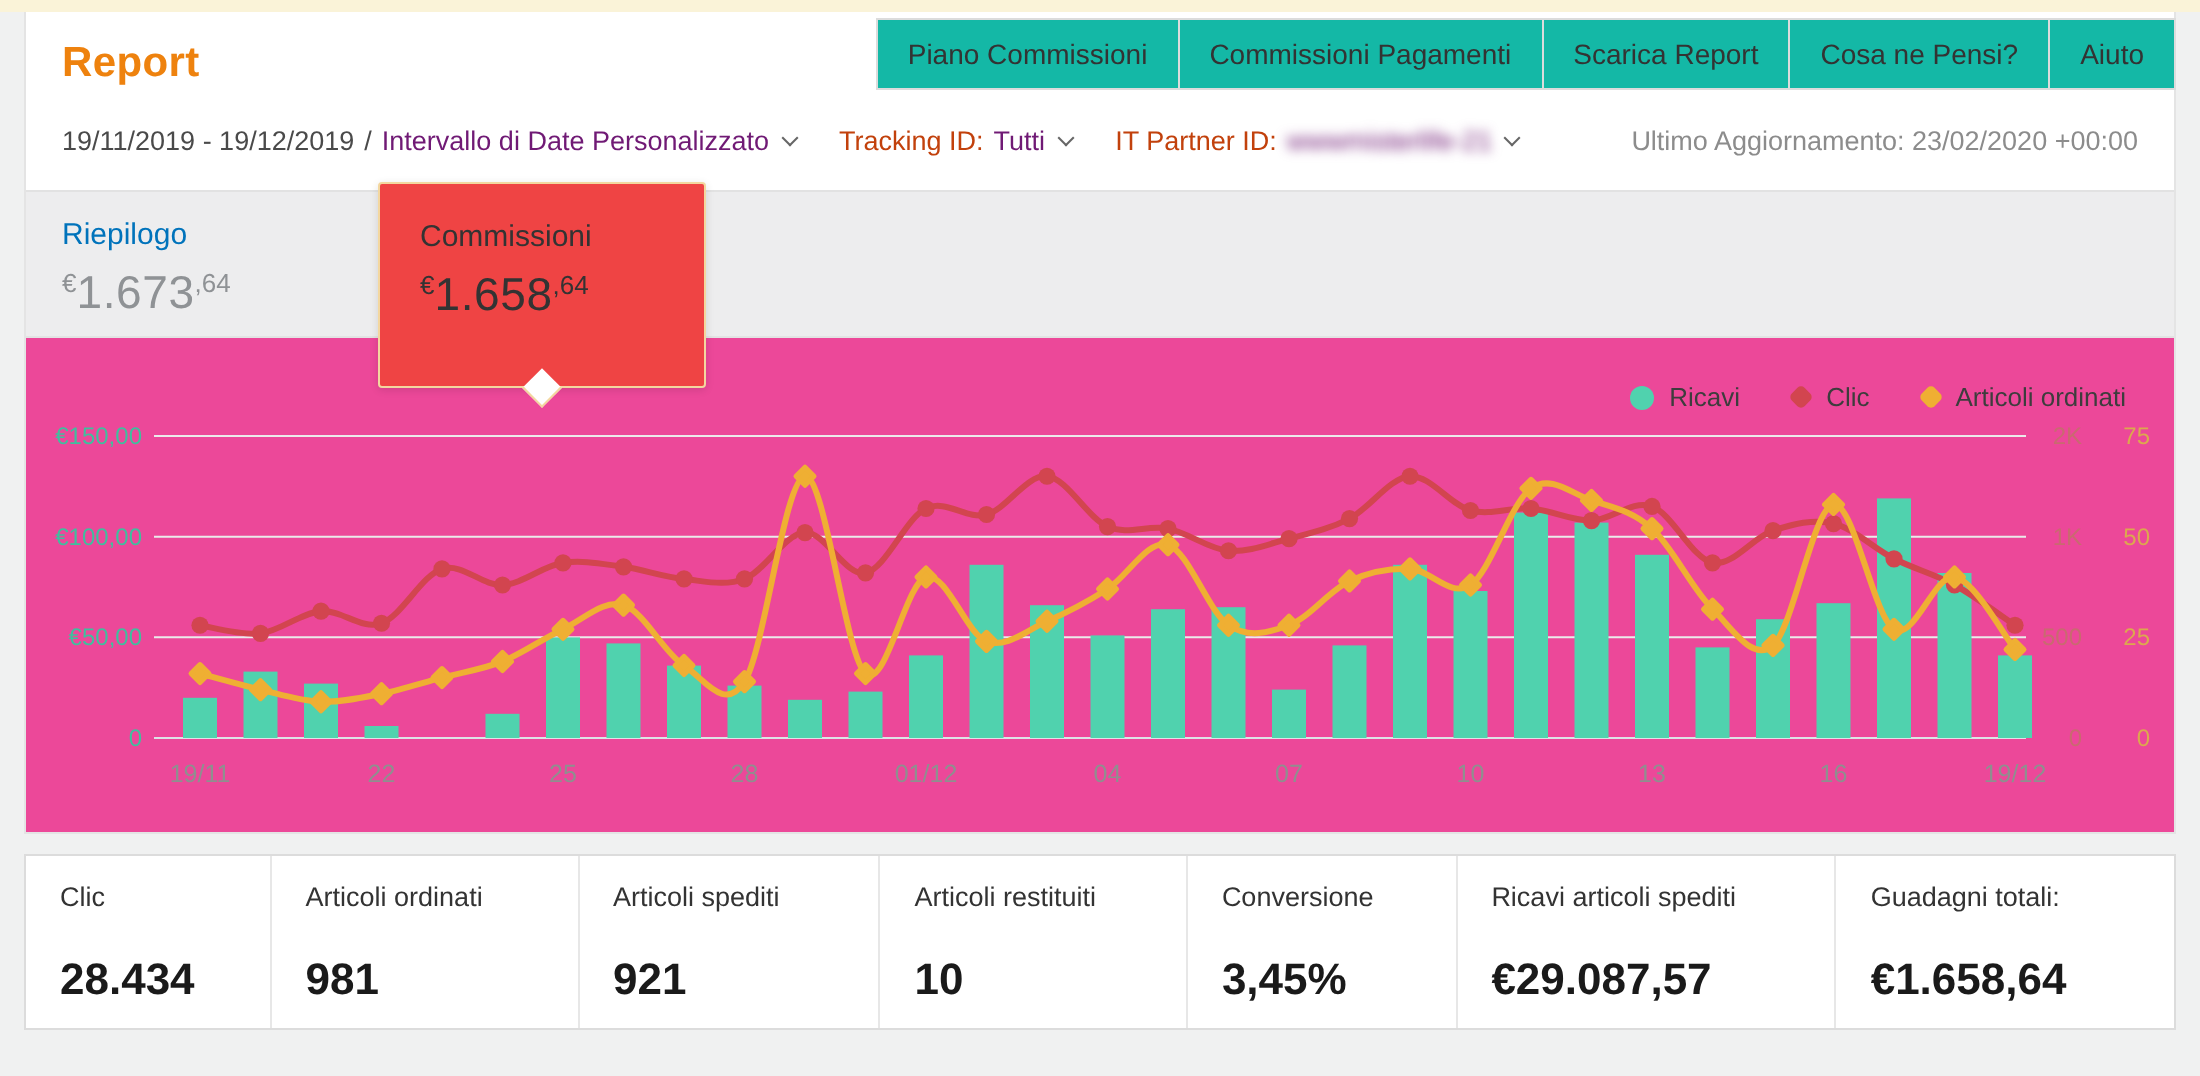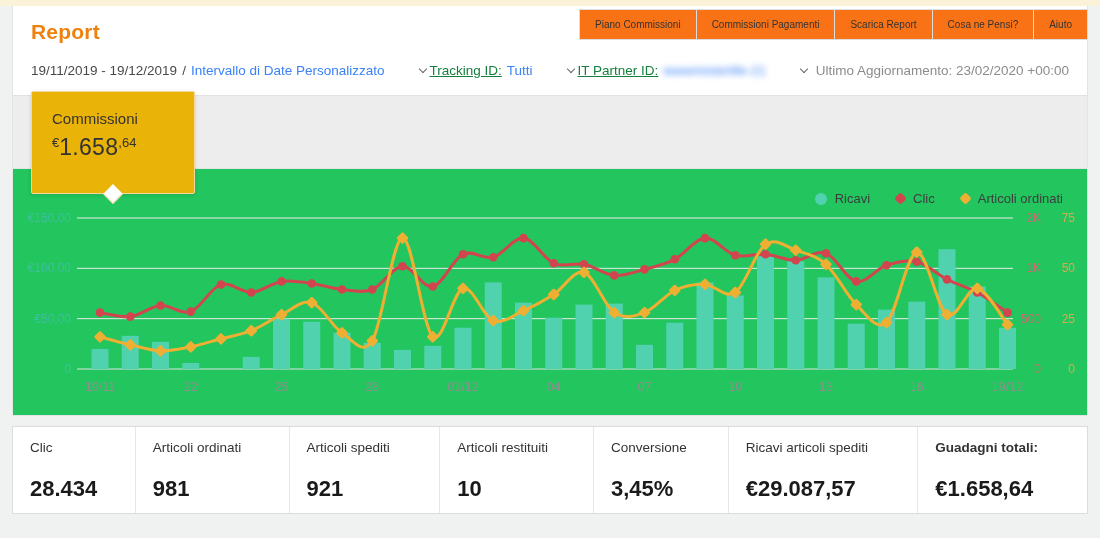--- a/index.html
+++ b/index.html
@@ -8,66 +8,66 @@
 
   .top-strip { height:6px; background:#faf3d8; width:100%; }
 
   .main-card { position:relative; margin:0 12px; background:#fff;
                border:1px solid #e4e4e4; border-top:none; }
 
   
   .header-row { position:relative; padding:14px 18px 0 18px; height:48px; }
   .page-title { color:#ee820e; font-size:21px; font-weight:700; letter-spacing:0.2px; }
   .top-nav { position:absolute; top:3px; right:-1px; display:flex; }
-  .top-nav button { font-family:"Liberation Sans", sans-serif; background:#f97316; border:1px solid #dcdcdc;
-                    margin-left:-1px; padding:9px 15px; font-size:10px; color:#333; cursor:pointer; white-space:nowrap; }
+  .top-nav button { font-family:"Liberation Sans", sans-serif; background:#14b8a6; border:1px solid #dcdcdc;
+                    margin-left:-1px; padding:9px 15px; font-size:14px; color:#333; cursor:pointer; white-space:nowrap; }
 
   
   .meta-row { display:flex; align-items:center; padding:9px 18px 17px 18px; font-size:13.5px; }
   .meta-dark { color:#4a4a4a; }
   .meta-sep { margin:0 5px; color:#4a4a4a; }
-  .meta-label { margin-left:4px; margin-right:5px; color:#15803d;text-decoration:underline; }
-  .meta-link { color:#3b82f6; text-decoration:none; cursor:pointer; display:inline-flex; align-items:center;gap:28px; }
+  .meta-label { margin-left:22px; margin-right:5px; color:#c2410c; }
+  .meta-link { color:#701a75; text-decoration:none; cursor:pointer; display:inline-flex; align-items:center; }
   .blur-text { filter:blur(3px); }
   .chev { display:inline-block; width:6px; height:6px; border-right:1.6px solid #666;
           border-bottom:1.6px solid #666; transform:rotate(45deg); margin:-3px 0 0 7px; }
   .meta-muted { margin-left:auto; color:#8c8c8c; }
 
   
   .tabs { display:flex; align-items:flex-start; background:#ededee; border-top:1px solid #e2e2e2;
           border-bottom:1px solid #e3e3e3; height:74px; padding-left:18px; overflow:visible; position:relative; z-index:2; }
   .tab { width:158px; padding-top:13px; cursor:pointer; }
   .tab .tab-label { font-size:15px; color:#0073bb; }
   .tab .tab-value { margin-top:7px; color:#8f9295; }
   .tab-value .euro { font-size:13px; vertical-align:8px; }
   .tab-value .int  { font-size:23px; letter-spacing:0.3px; }
   .tab-value .dec  { font-size:13px; vertical-align:8px; }
-  .tab.active { background:#eab308; border:1px solid #f3d79f; border-radius:2px;
+  .tab.active { background:#ef4444; border:1px solid #f3d79f; border-radius:2px;
                 margin-top:-5px; height:103px; padding:18px 0 0 20px; width:164px; margin-right:16px;
                 position:relative; box-shadow:0 1px 4px rgba(0,0,0,0.12); }
   .tab.active .tab-label { color:#333; }
   .tab.active .tab-value { color:#333; }
   .notch { position:absolute; bottom:-8px; left:50%; width:14px; height:14px; background:#fff;
            border-right:1px solid #f3d79f; border-bottom:1px solid #f3d79f;
            transform:translateX(-50%) rotate(45deg); }
 
   
-  .chart-section { position:relative; padding:36px 0 6px 0; background:#22c55e;text-decoration:underline; }
+  .chart-section { position:relative; padding:36px 0 6px 0; background:#ec4899;text-decoration:underline; }
   .legend { position:absolute; top:22px; right:24px; display:flex; align-items:center; }
   .legend-item { display:flex; align-items:center; margin-left:26px; font-size:13px; color:#3d3d3d; }
   .legend-marker { margin-right:8px; }
   .lm-circle  { width:12px; height:12px; border-radius:50%; }
   .lm-diamond { width:9px; height:9px; border-radius:2.5px; transform:rotate(45deg); }
 
   
   .stats-card { display:flex; margin:10px 12px; background:#fff; border:1px solid #dcdcdc; height:88px; }
   .stat-cell { padding:13px 0 0 17px; border-right:1px solid #e7e7e7; }
   .stat-cell:last-child { border-right:none; }
   .stat-label { font-size:13.5px; color:#333; }
-  .stat-label.bold { font-weight:700; }
+  .stat-label.bold { font-weight:400; }
   .stat-value { margin-top:21px; font-size:22px; font-weight:700; color:#1a1a1a; }
 </style>
 </head>
 <body>
 
 <div class="top-strip"></div>
 
 <div class="main-card">
 
   <div class="header-row">
@@ -95,20 +95,24 @@
     </a>
     <span class="meta-label">IT Partner ID:</span>
     <a class="meta-link">
       <span class="blur-text">wwwmisterlife-21</span>
       <span class="chev"></span>
     </a>
     <span class="meta-muted">Ultimo Aggiornamento: 23/02/2020 +00:00</span>
   </div>
 
   <div class="tabs" id="tabs">
+      <div class="tab">
+        <div class="tab-label">Riepilogo</div>
+        <div class="tab-value"><span class="euro">€</span><span class="int">1.673</span><span class="dec">,64</span></div>
+      </div>
       <div class="tab active">
         <div class="tab-label">Commissioni</div>
         <div class="tab-value"><span class="euro">€</span><span class="int">1.658</span><span class="dec">,64</span></div>
         <span class="notch"></span>
       </div>
     </div>
 
   <div class="chart-section">
     <div class="legend" id="legend">
         <div class="legend-item">

